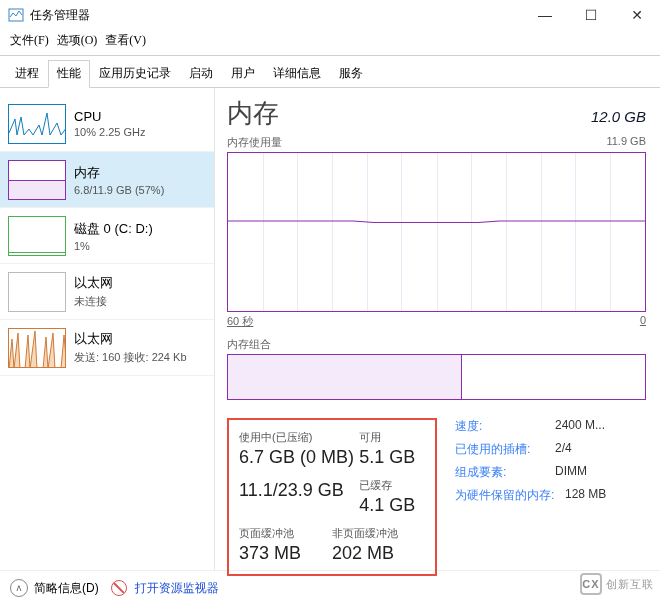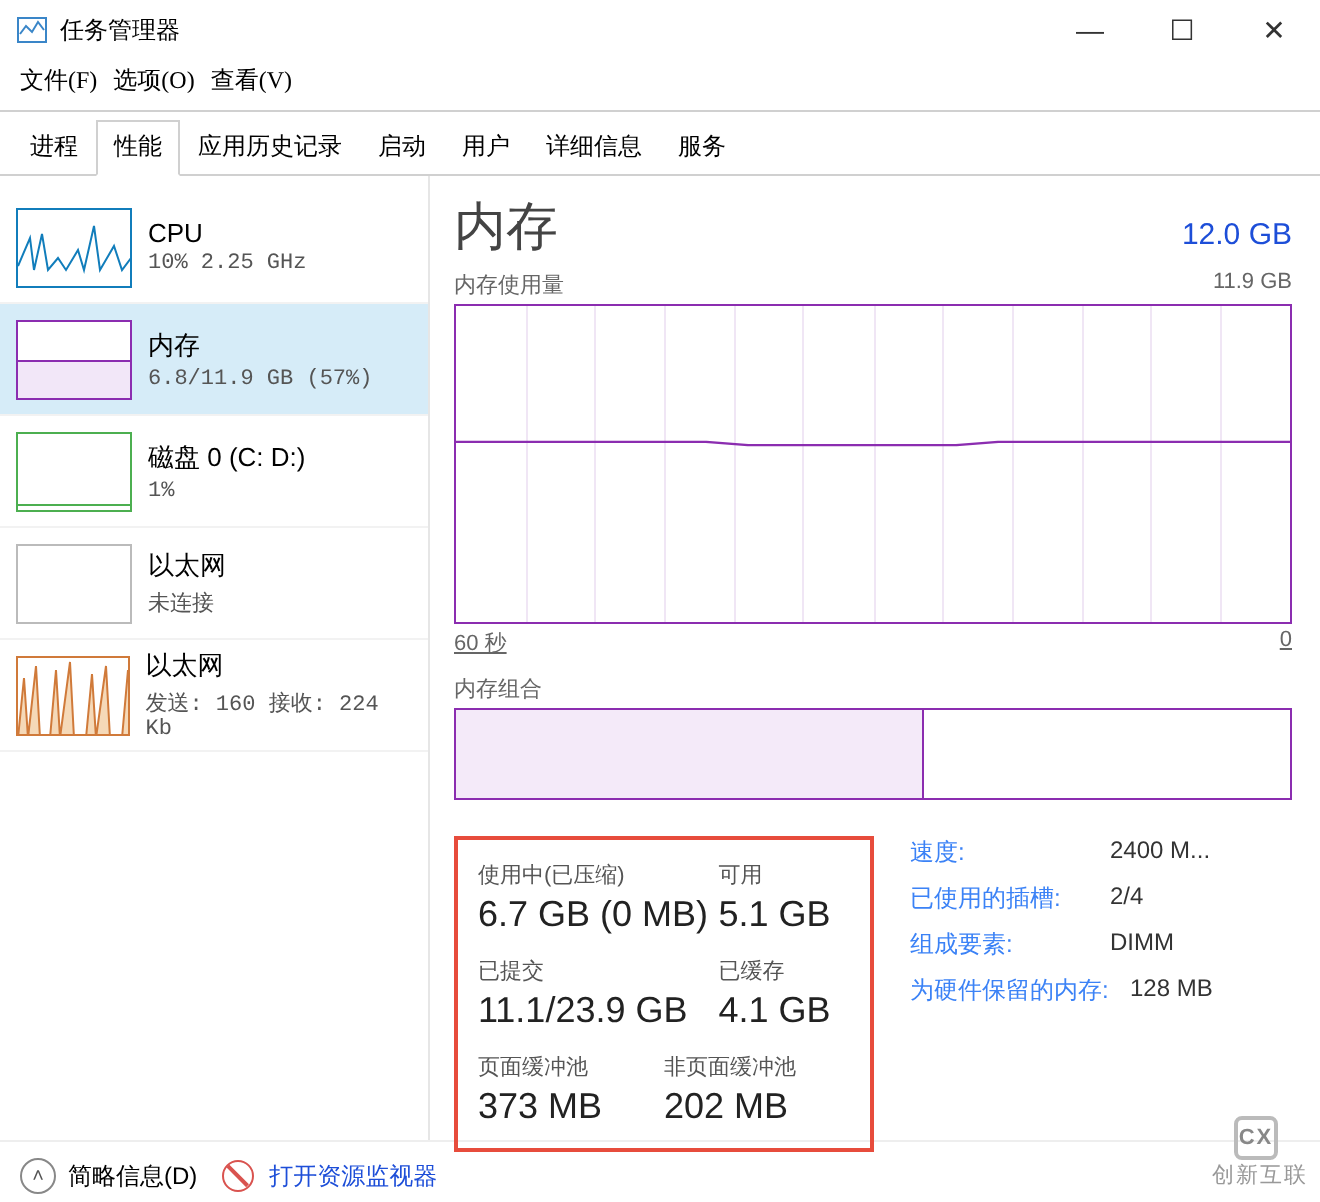--- a/index.html
+++ b/index.html
@@ -23,33 +23,33 @@
   .tab { padding: 4px 8px 5px 8px; border: 1px solid transparent; position: relative; }
   .tab.active { border: 1px solid #d0d0d0; border-bottom-color: #fff; background: #fff; z-index: 2; }
   .tab-line { border-top: 1px solid #d0d0d0; margin-top: -1px; }
   
   .main { display: flex; height: 482px; }
   .sidebar { width: 215px; border-right: 1px solid #e6e6e6; padding-top: 8px; display: flex; flex-direction: column; }
   .side-item { display: flex; align-items: center; padding: 2px 8px 2px 8px; height: 56px; border-bottom: 1px solid #f2f2f2; }
   .side-item.selected { background: #d6ecf8; }
   .side-thumb { width: 58px; height: 40px; border: 1px solid #117dbb; position: relative; margin-right: 8px; overflow: hidden; background: #fff; }
   .side-labels .t { font-size: 13px; }
-  .side-labels .s { color: #555; font-size: 11px; margin-top: 2px; font-family: Liberation Mono, monospace; }
+  .side-labels .s { color: #555; font-size: 11px; margin-top: 2px; }
   .thumb-cpu-line { position: absolute; left:0; right:0; bottom: 4px; }
   .thumb-mem { border-color: #8b2db0; }
   .thumb-mem-fill { position:absolute; top:50%; left:0; right:0; bottom:0; background:#f2e7f8; border-top:1px solid #8b2db0;}
   .thumb-disk { border-color: #4caf50; }
   .thumb-disk-line { position:absolute; left:0; right:0; bottom:2px; border-top:1px solid #4caf50;}
   .thumb-eth0 { border-color: #bbb; }
   .thumb-eth1 { border-color: #d07a3a; }
   
   .content { flex: 1; padding: 8px 14px 8px 12px; position: relative; }
   .hdr { display: flex; align-items: baseline; justify-content: space-between; margin-bottom: 4px; }
   .hdr-title { font-size: 26px; color: #444; font-weight: 400; }
-  .hdr-cap { font-size: 15px; color: #1d4ed8; }
+  .hdr-cap { font-size: 15px; color: #0f172a; font-style: italic; }
   .chart-label { color: #666; font-size: 11px; display:flex; justify-content:space-between; margin-bottom:2px;}
   .chart-box { position: relative; border: 1px solid #8b2db0; height: 160px; background: #fff; }
   .chart-grid-v { position:absolute; top:0; bottom:0; width:0; border-left:1px solid #f0e6f5; }
   .chart-axis { display:flex; justify-content:space-between; color:#666; font-size:11px; margin-top:2px;text-decoration:underline;}
   .comp-label { color:#666; font-size:11px; margin-top:8px; }
   .comp-box { position:relative; border:1px solid #8b2db0; height:46px; margin-top:2px; }
   .comp-fill { position:absolute; left:0; top:0; bottom:0; width:56%; background:#f4eaf9; border-right:1px solid #8b2db0;}
   
   .stats-wrap { display:flex; margin-top:18px; }
   .stats-box { border: 2px solid #e74c3c; padding: 10px 10px 8px 10px; width: 210px; }
@@ -64,21 +64,21 @@
   .side-info .row { display:flex; margin-bottom:6px; }
   .side-info .k { width: 100px; color:#3b82f6; }
   .side-info .v { color:#333; }
   
   .footer { display:flex; align-items:center; padding: 8px 10px; font-size:12px; border-top:1px solid #eee; }
   .chev-icon { width:18px; height:18px; border:1px solid #888; border-radius:50%; display:flex; align-items:center; justify-content:center; margin-right:6px; font-size:10px; color:#555;}
   .link { color:#1d4ed8; margin-left:4px;text-align:right; }
   .no-icon { width:16px; height:16px; border:1.5px solid #d9534f; border-radius:50%; display:inline-flex; align-items:center; justify-content:center; margin: 0 4px 0 12px; position:relative;}
   .no-icon::after { content:""; position:absolute; width:14px; height:1.5px; background:#d9534f; transform:rotate(45deg);}
   
-  .watermark { position:absolute; right:6px; bottom:6px; display:flex; align-items:center; color:#999; font-size:11px; letter-spacing:1px;flex-direction:column;}
+  .watermark { position:absolute; right:6px; bottom:6px; display:flex; align-items:center; color:#999; font-size:11px; letter-spacing:1px;}
   .watermark .logo { width:22px; height:22px; border:2px solid #bbb; border-radius:4px; margin-right:4px; display:flex; align-items:center; justify-content:center; font-weight:bold; color:#888;}
 </style>
 </head>
 <body>
 
 <div class="titlebar">
   <svg class="titlebar-icon" viewBox="0 0 16 16">
     <rect x="1" y="2" width="14" height="12" fill="none" stroke="#3a86c8" stroke-width="1"></rect>
     <polyline points="2,10 5,6 8,9 11,4 14,8" fill="none" stroke="#3a86c8" stroke-width="1"></polyline>
   </svg>
@@ -203,21 +203,20 @@
             <div class="stat-label">使用中(已压缩)</div>
             <div class="stat-val">6.7 GB (0 MB)</div>
           </div>
           <div class="stat-col2">
             <div class="stat-label">可用</div>
             <div class="stat-val">5.1 GB</div>
           </div>
         </div>
         <div class="stat-row">
           <div class="stat-col1">
-            <div class="stat-label">已提交</div>
             <div class="stat-val">11.1/23.9 GB</div>
           </div>
           <div class="stat-col2">
             <div class="stat-label">已缓存</div>
             <div class="stat-val">4.1 GB</div>
           </div>
         </div>
         <div class="stat-row">
           <div class="stat-col-wide">
             <div class="stat-label">页面缓冲池</div>

